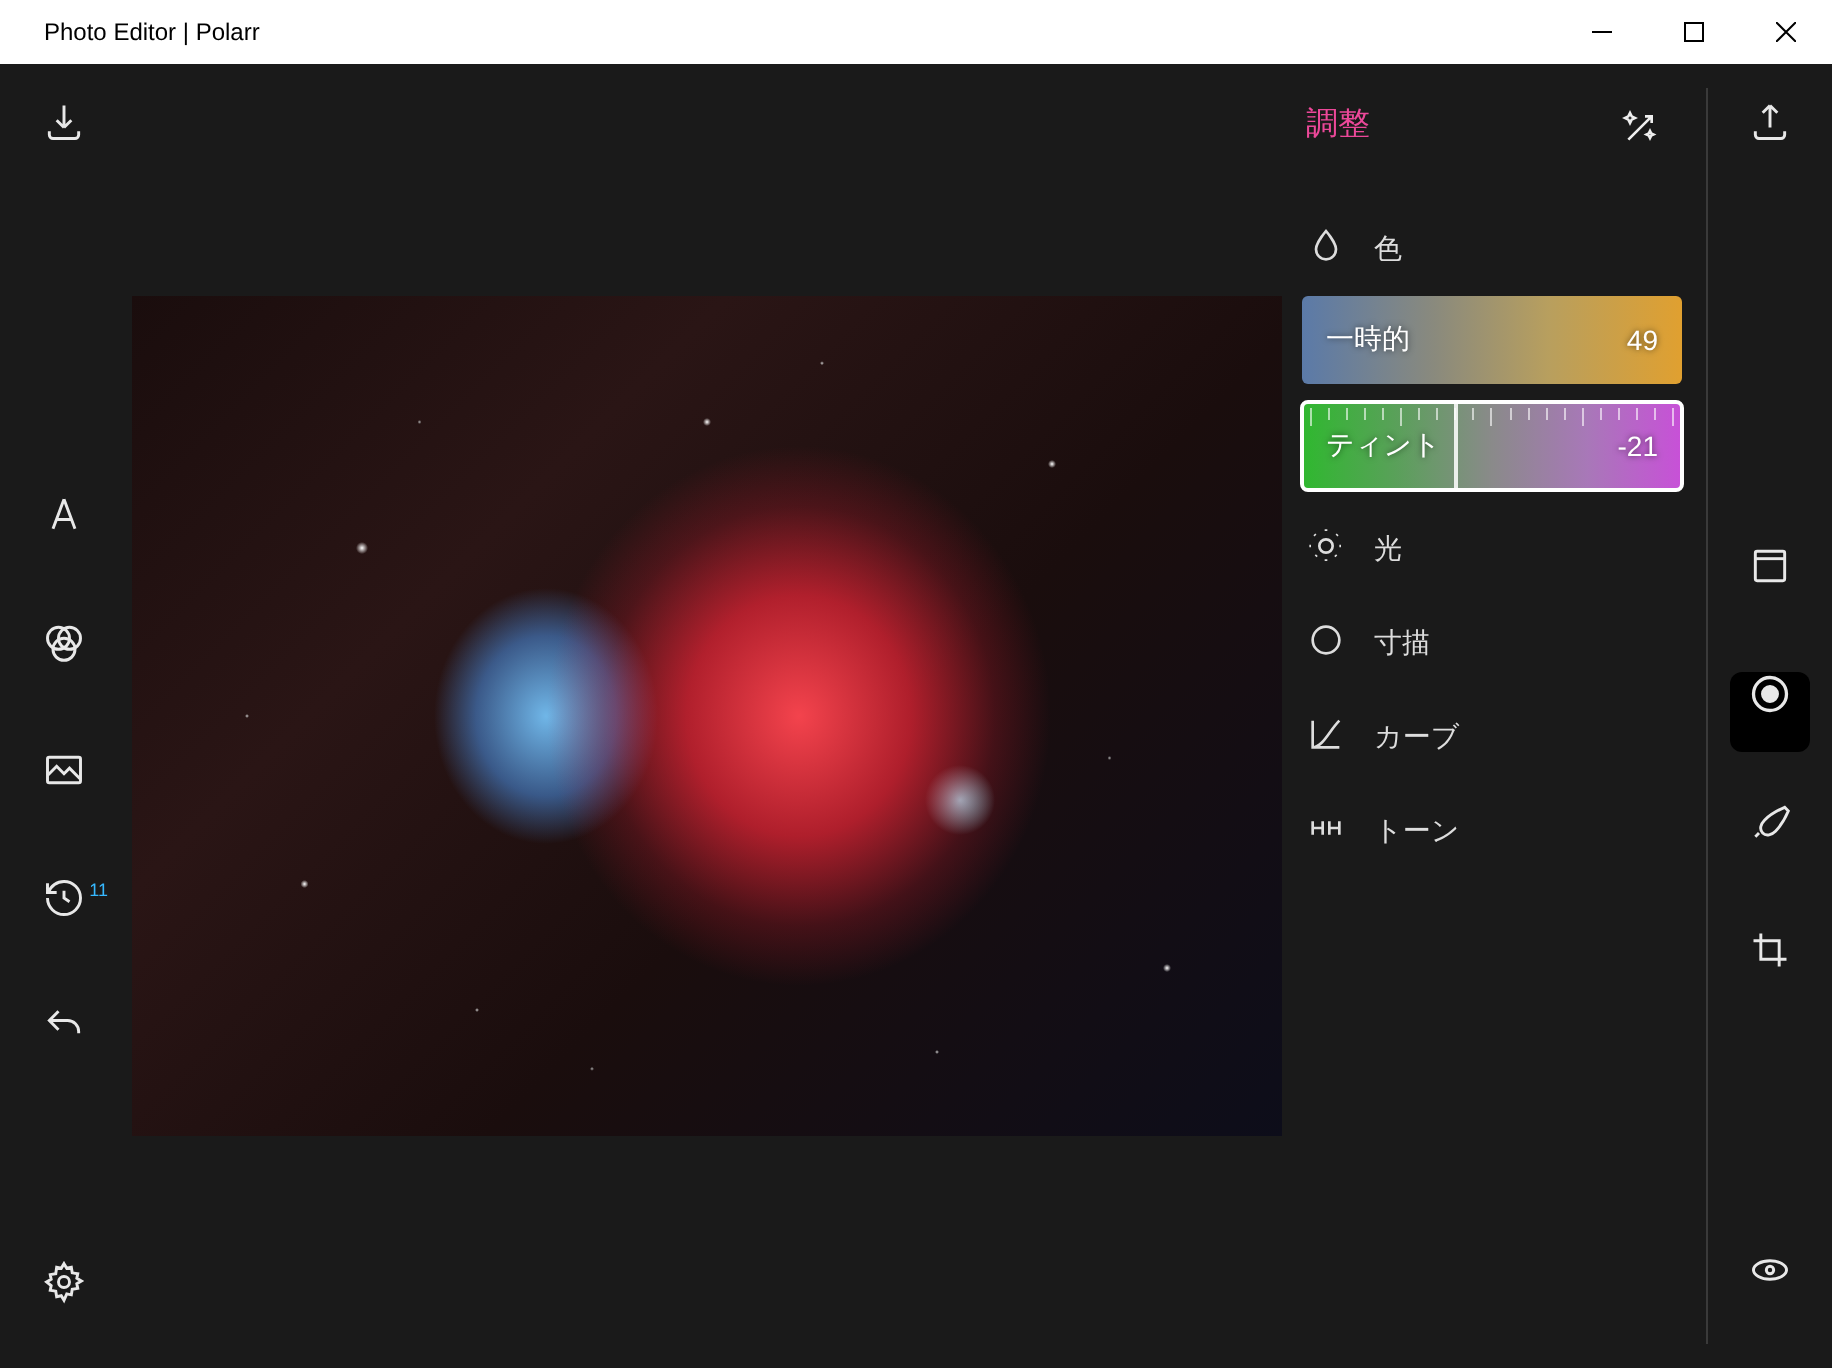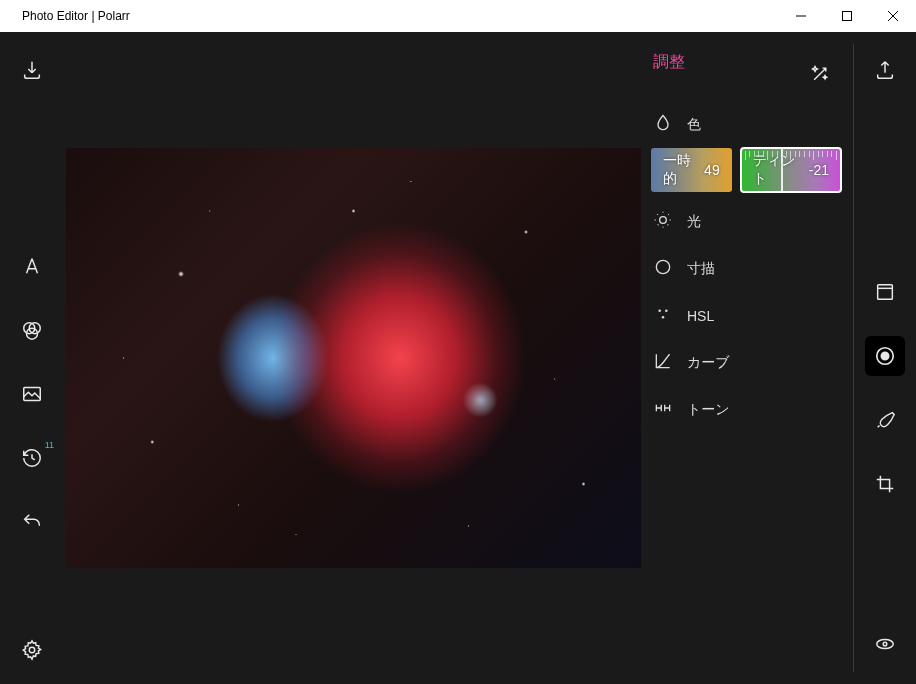--- a/index.html
+++ b/index.html
@@ -4,30 +4,30 @@
 <style>
 *{box-sizing:border-box;margin:0;padding:0;font-family:"Segoe UI","Yu Gothic UI",sans-serif;user-select:none}
 body{width:916px;height:684px;background:#fff;overflow:hidden}
 .titlebar{height:32px;background:#fff;display:flex;align-items:center;padding-left:22px;font-size:12px;color:#000}
 .titlebar-spacer{flex:1}
 .win-btn{width:46px;height:32px;display:flex;align-items:center;justify-content:center;color:#000}
 .win-btn svg{width:10px;height:10px}
 .app{height:652px;background:#1a1a1a;color:#ddd;display:flex;position:relative}
 .left-rail{width:64px;display:flex;flex-direction:column;align-items:center;padding-top:18px;gap:24px}
 .left-rail .spacer-lg{height:108px}
-.rail-btn{width:40px;height:40px;display:flex;align-items:center;justify-content:center;color:#e8e8e8;position:relative}
+.rail-btn{width:40px;height:40px;display:flex;align-items:flex-start;justify-content:center;color:#e8e8e8;position:relative}
 .rail-btn svg{width:22px;height:22px}
 .badge{position:absolute;top:2px;right:-2px;font-size:9px;color:#36b8ff;font-weight:500}
 .center{flex:1;display:flex;align-items:center;justify-content:center;padding:20px 0}
 .canvas{width:575px;height:420px;background:radial-gradient(ellipse 140px 150px at 58% 50%,rgba(255,70,80,.95),rgba(255,40,60,.65) 40%,rgba(200,30,50,.25) 70%,transparent 90%),radial-gradient(ellipse 70px 80px at 36% 50%,rgba(120,200,255,.9),rgba(80,160,255,.5) 50%,transparent 80%),radial-gradient(circle 25px at 72% 60%,rgba(140,240,255,.95),transparent 70%),radial-gradient(circle 3px at 20% 30%,#fff,transparent),radial-gradient(circle 2px at 80% 20%,#fff,transparent),radial-gradient(circle 2px at 15% 70%,#fff,transparent),radial-gradient(circle 2px at 90% 80%,#fff,transparent),radial-gradient(circle 2px at 50% 15%,#fff,transparent),radial-gradient(circle 1px at 30% 85%,#ccc,transparent),radial-gradient(circle 1px at 70% 90%,#ccc,transparent),radial-gradient(circle 1px at 10% 50%,#ccc,transparent),radial-gradient(circle 1px at 60% 8%,#ccc,transparent),radial-gradient(circle 1px at 25% 15%,#aaa,transparent),radial-gradient(circle 1px at 85% 55%,#aaa,transparent),radial-gradient(circle 1px at 40% 92%,#aaa,transparent),linear-gradient(135deg,#1a0d0d 0%,#2a1515 30%,#1a0d0d 60%,#0d0d1a 100%);background-color:#110808}
 .panel{width:210px;padding:20px 6px 0 0;overflow:hidden}
 .panel-title{font-size:16px;color:#ec4899;margin:0 0 28px 10px}
 .section{display:flex;align-items:center;gap:14px;padding:12px 0 12px 10px;font-size:14px;color:#ddd}
 .section svg{width:20px;height:20px;flex-shrink:0}
-.sliders{display:flex;flex-direction:row;gap:9px;padding:0 6px 0 8px;margin-bottom:6px}
+.sliders{display:flex;flex-direction:column;gap:9px;padding:0 6px 0 8px;margin-bottom:6px}
 .slider{height:44px;border-radius:3px;position:relative;display:flex;align-items:center;justify-content:space-between;padding:0 12px;font-size:14px;color:#fff;overflow:hidden}
 .slider.selected{outline:2px solid #fff;outline-offset:-1px}
 .slider-label{position:relative;z-index:2;text-shadow:0 0 3px rgba(0,0,0,.6)}
 .slider-val{position:relative;z-index:2;text-shadow:0 0 3px rgba(0,0,0,.6)}
 .grad-temp{background:linear-gradient(90deg,#5b7aa8 0%,#8a8a7d 35%,#b89f5e 65%,#e0a030 100%)}
 .grad-tint{background:linear-gradient(90deg,#2fb82f 0%,#5aa05a 25%,#8a8a8a 50%,#a878b8 75%,#c850d8 100%)}
 .grad-vib{background:linear-gradient(90deg,#7a8a7a 0%,#6aa060 15%,#5ab890 30%,#4aa0c8 45%,#8a6ad0 60%,#d05a90 75%,#e07a40 90%,#e8a838 100%)}
 .grad-sat{background:linear-gradient(90deg,#808080 0%,#7a9870 15%,#6aa888 30%,#5aa0b8 45%,#8870c0 60%,#c06088 75%,#d87848 90%,#e0a040 100%)}
 .slider-tick{position:absolute;top:0;bottom:0;width:2px;background:rgba(255,255,255,.85);z-index:1}
 .ticks{position:absolute;top:3px;left:0;right:0;height:6px;display:flex;justify-content:space-between;padding:0 4px;z-index:1}
@@ -168,28 +168,20 @@
           </svg></span>
       <span>光</span>
     </div>
     <div class="section">
       <span><svg viewBox="0 0 24 24" fill="none" stroke="currentColor" stroke-width="1.6">
             <circle cx="12" cy="12" r="8"></circle>
           </svg></span>
       <span>寸描</span>
     </div>
     <div class="section">
-      <span><svg viewBox="0 0 24 24" fill="currentColor">
-            <circle cx="8" cy="8" r="1.5"></circle>
-            <circle cx="16" cy="8" r="1.5"></circle>
-            <circle cx="12" cy="16" r="1.5"></circle>
-          </svg></span>
-      <span>HSL</span>
-    </div>
-    <div class="section">
       <span><svg viewBox="0 0 24 24" fill="none" stroke="currentColor" stroke-width="1.6">
             <path d="M4 4v16h16M4 20c6 0 10-10 16-16"></path>
           </svg></span>
       <span>カーブ</span>
     </div>
     <div class="section">
       <span><svg viewBox="0 0 24 24" fill="none" stroke="currentColor" stroke-width="1.6">
             <path d="M4 8v8M4 12h6m0-4v8M14 8v8m0-4h6m0-4v8"></path>
           </svg></span>
       <span>トーン</span>

